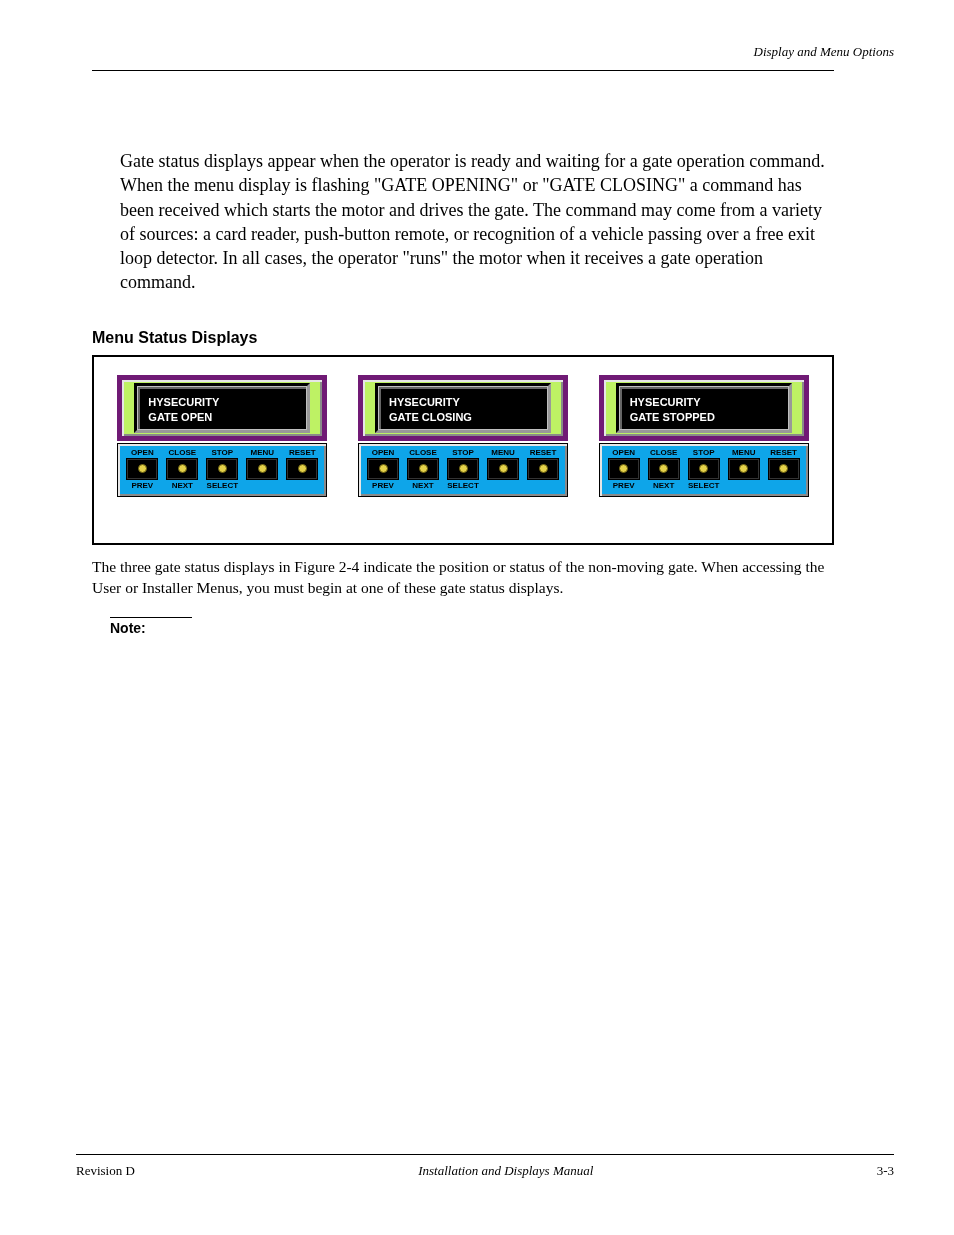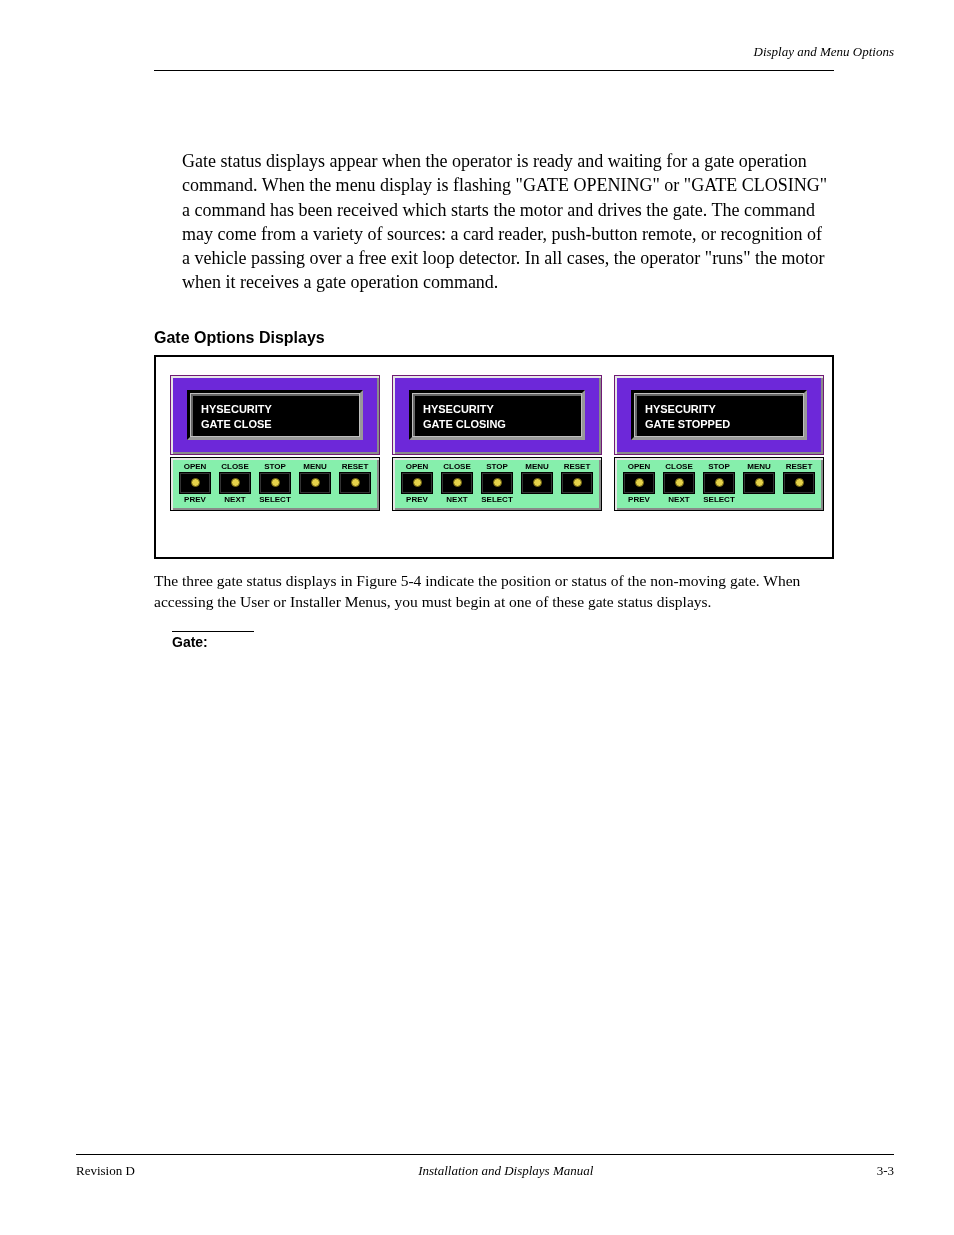--- a/index.html
+++ b/index.html
@@ -1,29 +1,29 @@
 <!DOCTYPE html>
 <html><head>
 <meta charset="utf-8">
 <style>
   * { box-sizing: border-box; margin: 0; padding: 0; }
   html, body { width: 954px; background: #fff; font-family: Georgia, 'Times New Roman', serif; color: #000; }
-  .page { width: 954px; height: 1235px; position: relative; padding: 60px 60px 0 94px; }
+  .page { width: 954px; height: 1235px; position: relative; padding: 60px 60px 0 32px; }
   .header-rule { border-top: 1px solid #000; margin: 10px 60px 0 60px; }
   .header-right { position: absolute; right: 60px; top: 44px; font-size: 13px; font-style: italic; }
   .content { padding: 78px 60px 0 60px; }
   .section-title { font-family: Arial, Helvetica, sans-serif; font-weight: bold; font-size: 24px; margin-bottom: 22px; font-variant: small-caps; letter-spacing: 0.5px; }
   .body-text { font-size: 18px; line-height: 1.35; margin-bottom: 18px; margin-left: 28px; }
   .fig-title { font-family: Arial, Helvetica, sans-serif; font-weight: bold; font-size: 16px; margin: 34px 0 8px 0; }
   .figure-box { border: 2px solid #000; padding: 18px 14px 46px 14px; display: flex; justify-content: space-between; gap: 12px; }
   .panel { width: 235px; display: flex; flex-direction: column; align-items: center; }
-  .lcd-outer { width: 210px; height: 80px; background: #6d28d9; border: 1px solid #701a75; display: flex; align-items: center; justify-content: center; box-shadow: inset 2px 2px 0 #e6e6e6, inset -2px -2px 0 #8a8a8a; }
+  .lcd-outer { width: 210px; height: 66px; background: #bef264; border: 5px solid #701a75; display: flex; align-items: center; justify-content: center; box-shadow: inset 2px 2px 0 #e6e6e6, inset -2px -2px 0 #8a8a8a; }
   .lcd-frame { width: 176px; height: 50px; background: #bfbfbf; border-top: 3px solid #000; border-left: 3px solid #000; border-right: 3px solid #999; border-bottom: 3px solid #999; display:flex; align-items:center; }
   .lcd-inner { width: 168px; height: 42px; margin:auto; background: #000; color: #fff; font-family: Arial, Helvetica, sans-serif; font-size: 11px; font-weight: bold; padding: 6px 8px; line-height: 1.35; border-top: 2px solid #666; border-left: 2px solid #666; }
-  .btn-area { width: 210px; background: #86efac; border: 1px solid #000; margin-top: 2px; padding: 4px 6px 6px 6px; box-shadow: inset 2px 2px 0 #e6e6e6, inset -2px -2px 0 #8a8a8a; }
+  .btn-area { width: 210px; background: #0ea5e9; border: 1px solid #000; margin-top: 2px; padding: 4px 6px 6px 6px; box-shadow: inset 2px 2px 0 #e6e6e6, inset -2px -2px 0 #8a8a8a; }
   .btn-row-top, .btn-row-mid, .btn-row-bot { display: flex; justify-content: space-between; }
   .btn-row-top span, .btn-row-bot span { width: 36px; text-align: center; font-family: Arial, Helvetica, sans-serif; font-size: 8px; font-weight: bold; color: #000; }
   .btn-row-mid { margin: 2px 0; }
   .btn-key { width: 30px; height: 20px; margin: 0 3px; background: #000; border: 1px solid #333; display: flex; align-items: center; justify-content: center; box-shadow: 0 0 0 1px #000; }
   .btn-dot { width: 9px; height: 9px; border-radius: 50%; background: #e5d24a; border: 1px solid #6d6210; }
   .caption { margin-top: 12px; font-size: 15.5px; line-height: 1.35; }
   .note-block { margin: 18px 0 0 18px; width: 720px; }
   .note-rule-top { border-top: 1px solid #000; margin-left: 88px; margin-bottom: 2px; }
   .note-rule-bot { border-top: 1px solid #000; margin-top: 6px; }
   .note-row { display: flex; align-items: flex-start; }
@@ -38,30 +38,30 @@
 <body>
 
 <div class="page">
 
   <div class="header-right">Display and Menu Options</div>
   <div class="header-rule"></div>
 
   <div class="content">
     <div class="body-text">Gate status displays appear when the operator is ready and waiting for a gate operation command. When the menu display is flashing "GATE OPENING" or "GATE CLOSING" a command has been received which starts the motor and drives the gate. The command may come from a variety of sources: a card reader, push-button remote, or recognition of a vehicle passing over a free exit loop detector. In all cases, the operator "runs" the motor when it receives a gate operation command.</div>
 
-    <div class="fig-title">Gate Options Displays</div>
+    <div class="fig-title">Menu Status Displays</div>
 
     <div class="figure-box">
 
       <div class="panel">
         <div class="lcd-outer">
           <div class="lcd-frame">
             <div class="lcd-inner">
               <div>HYSECURITY</div>
-              <div>GATE CLOSE</div>
+              <div>GATE OPEN</div>
             </div>
           </div>
         </div>
         <div class="btn-area">
           <div class="btn-row-top">
             <span>OPEN</span>
             <span>CLOSE</span>
             <span>STOP</span>
             <span>MENU</span>
             <span>RESET</span>
@@ -176,25 +176,25 @@
             <span>NEXT</span>
             <span>SELECT</span>
             <span></span>
             <span></span>
           </div>
         </div>
       </div>
 
     </div>
 
-    <div class="caption">The three gate status displays in Figure 5-4 indicate the position or status of the non-moving gate. When accessing the User or Installer Menus, you must begin at one of these gate status displays.</div>
+    <div class="caption">The three gate status displays in Figure 2-4 indicate the position or status of the non-moving gate. When accessing the User or Installer Menus, you must begin at one of these gate status displays.</div>
 
     <div class="note-block">
       <div class="note-row">
-        <div class="note-label">Gate:</div>
+        <div class="note-label">Note:</div>
       </div>
     </div>
 
   </div>
 
   <div class="footer">
     <div class="footer-rule"></div>
     <div class="footer-row">
       <span>Revision D</span>
       <span class="footer-center">Installation and Displays Manual</span>

